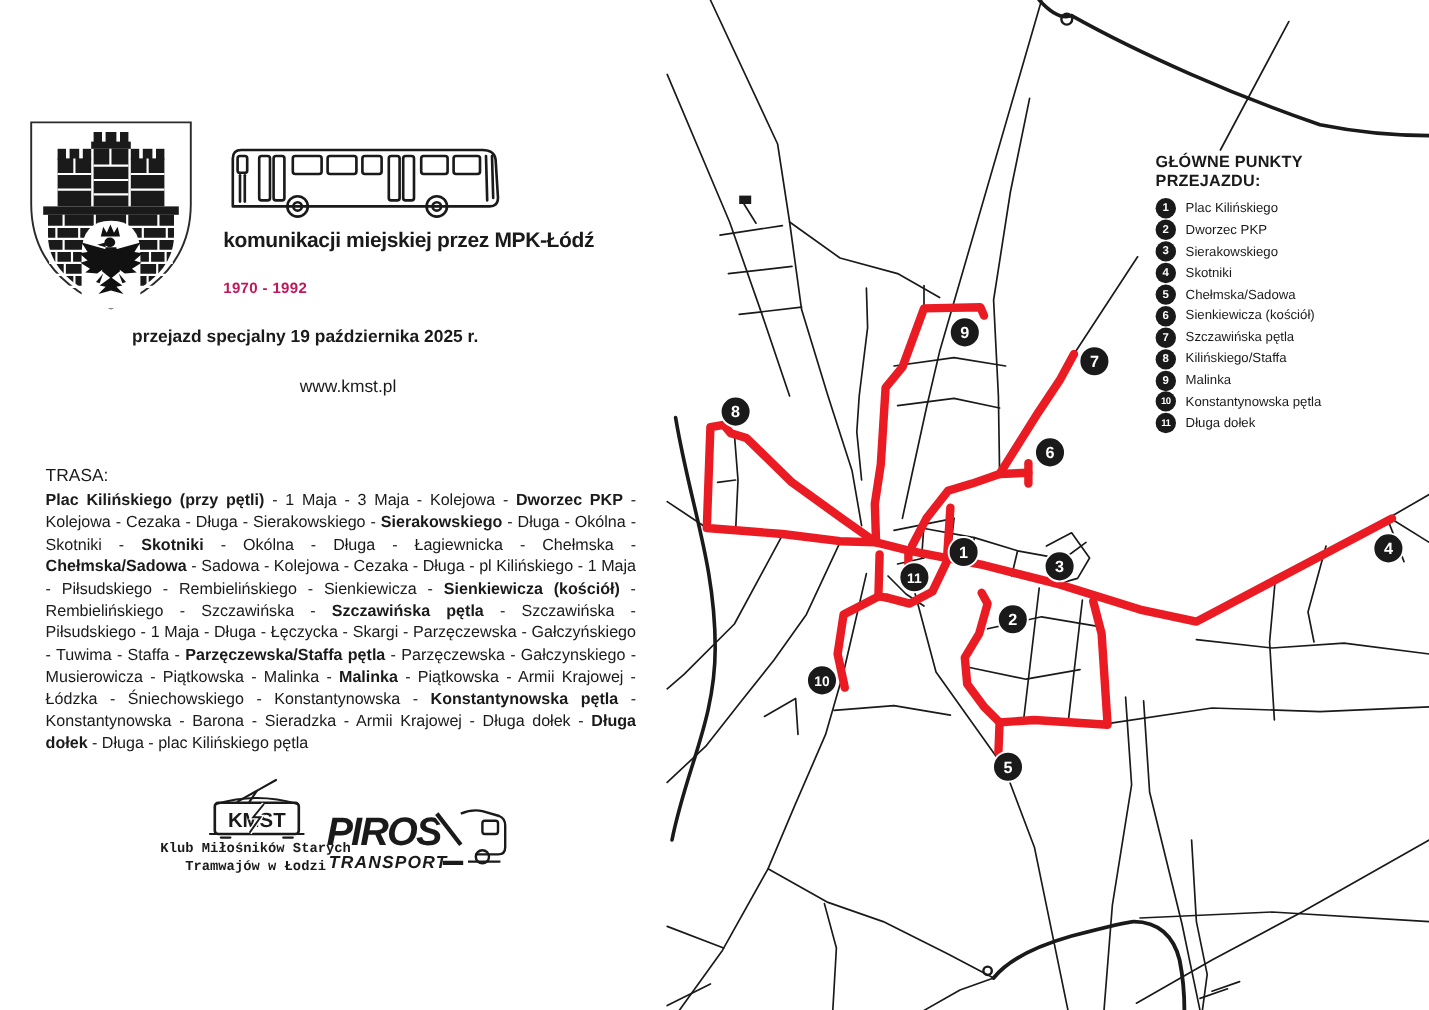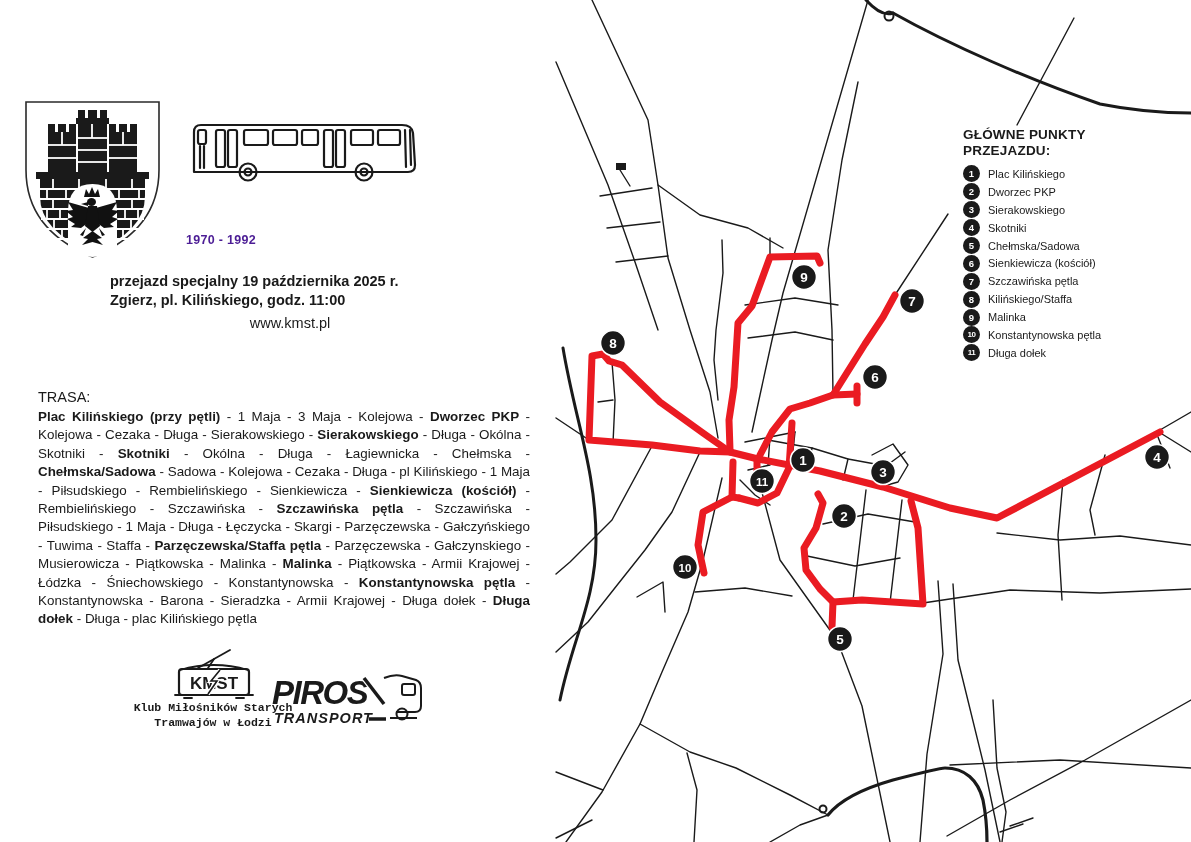--- a/index.html
+++ b/index.html
@@ -4,21 +4,21 @@
 <style>
   html,body{margin:0;padding:0;}
   body{
     width:1191px;height:842px;position:relative;overflow:hidden;
     background:#ffffff;color:#1a1a1a;
     font-family:"Liberation Sans",sans-serif;
   }
   .abs{position:absolute;}
   
   .title{left:186px;top:191px;font-size:17.5px;font-weight:bold;line-height:19.5px;letter-spacing:-0.3px;}
-  .years{left:186px;top:233px;font-size:12.5px;font-weight:bold;color:#4c1d95;letter-spacing:0.3px;}
+  .years{left:186px;top:233px;font-size:12.5px;font-weight:bold;color:#be185d;letter-spacing:0.3px;}
   .event{left:110px;top:272px;width:360px;text-align:left;font-weight:bold;font-size:14.5px;line-height:18.5px;}
   .website{left:110px;top:315px;width:360px;text-align:center;font-weight:normal;font-size:14.5px;}
   .route{left:38px;top:389px;width:492px;}
   .route-heading{font-size:14.5px;font-weight:normal;margin-bottom:3px;}
   .route-text{font-size:13.4px;line-height:18.4px;text-align:justify;}
   .route-text .b{font-weight:bold;}
   .kmst-caption{left:128px;top:701px;width:170px;text-align:center;font-size:11.5px;font-weight:bold;line-height:14.5px;font-family:Liberation Mono, monospace;}
   
   .legend{left:963px;top:127px;width:225px;}
   .legend-heading{font-size:13.5px;font-weight:bold;line-height:15.5px;letter-spacing:0.2px;}
@@ -236,26 +236,26 @@
     <line x1="219" y1="10" x2="220" y2="47"></line>
       <line x1="224" y1="10" x2="225" y2="45"></line>
     <circle cx="62" cy="52" r="8.5"></circle>
       <circle cx="62" cy="52" r="3.5"></circle>
     <circle cx="178" cy="52" r="8.5"></circle>
       <circle cx="178" cy="52" r="3.5"></circle>
   </g>
 </svg>
 
 <div class="abs title">
+  <div>komunikacji miejskiej przez MPK-Łódź</div>
 </div>
 <div class="abs years">1970 - 1992</div>
 
 <div class="abs event">
   <div>przejazd specjalny 19 października 2025 r.</div>
-  <div>Zgierz, pl. Kilińskiego, godz. 11:00</div>
 </div>
 <div class="abs website">www.kmst.pl</div>
 
 <div class="abs route">
   <div class="route-heading">TRASA:</div>
   <div class="route-text" id="route-text"><span class="b">Plac Kilińskiego (przy pętli)</span><span> - 1 Maja - 3 Maja - Kolejowa - </span><span class="b">Dworzec PKP</span><span> - Kolejowa - Cezaka - Długa - Sierakowskiego - </span><span class="b">Sierakowskiego</span><span> - Długa - Okólna - Skotniki - </span><span class="b">Skotniki</span><span> - Okólna - Długa - Łagiewnicka - Chełmska - </span><span class="b">Chełmska/Sadowa</span><span> - Sadowa - Kolejowa - Cezaka - Długa - pl Kilińskiego - 1 Maja - Piłsudskiego - Rembielińskiego - Sienkiewicza - </span><span class="b">Sienkiewicza (kościół)</span><span> - Rembielińskiego - Szczawińska - </span><span class="b">Szczawińska pętla</span><span> - Szczawińska - Piłsudskiego - 1 Maja - Długa - Łęczycka - Skargi - Parzęczewska - Gałczyńskiego - Tuwima - Staffa - </span><span class="b">Parzęczewska/Staffa pętla</span><span> - Parzęczewska - Gałczynskiego - Musierowicza - Piątkowska - Malinka - </span><span class="b">Malinka</span><span> - Piątkowska - Armii Krajowej - Łódzka - Śniechowskiego - Konstantynowska - </span><span class="b">Konstantynowska pętla</span><span> - Konstantynowska - Barona - Sieradzka - Armii Krajowej - Długa dołek - </span><span class="b">Długa dołek</span><span> - Długa - plac Kilińskiego pętla</span></div>
 </div>
 
 <svg class="abs" style="left:168px;top:648px" width="92" height="54" viewBox="0 0 92 54">
   <g fill="none" stroke="#1a1a1a" stroke-width="1.8" stroke-linecap="round">

